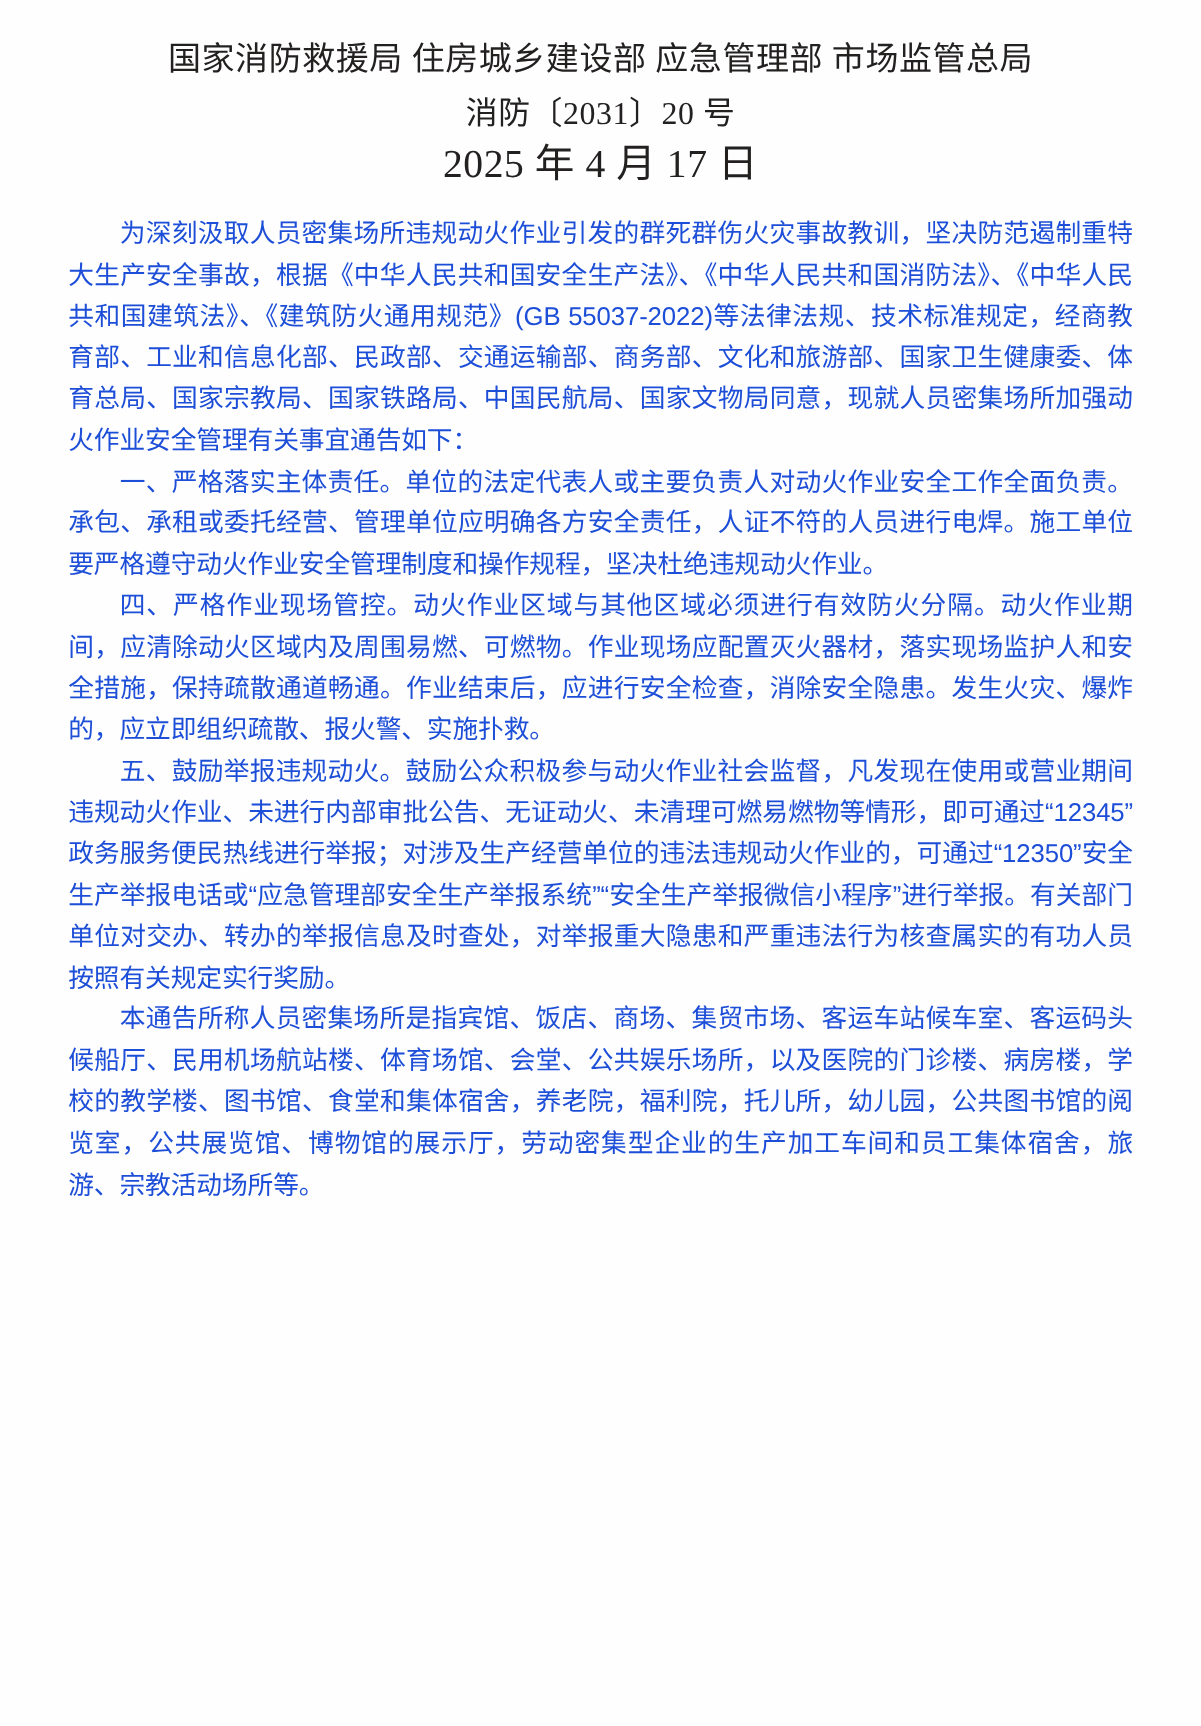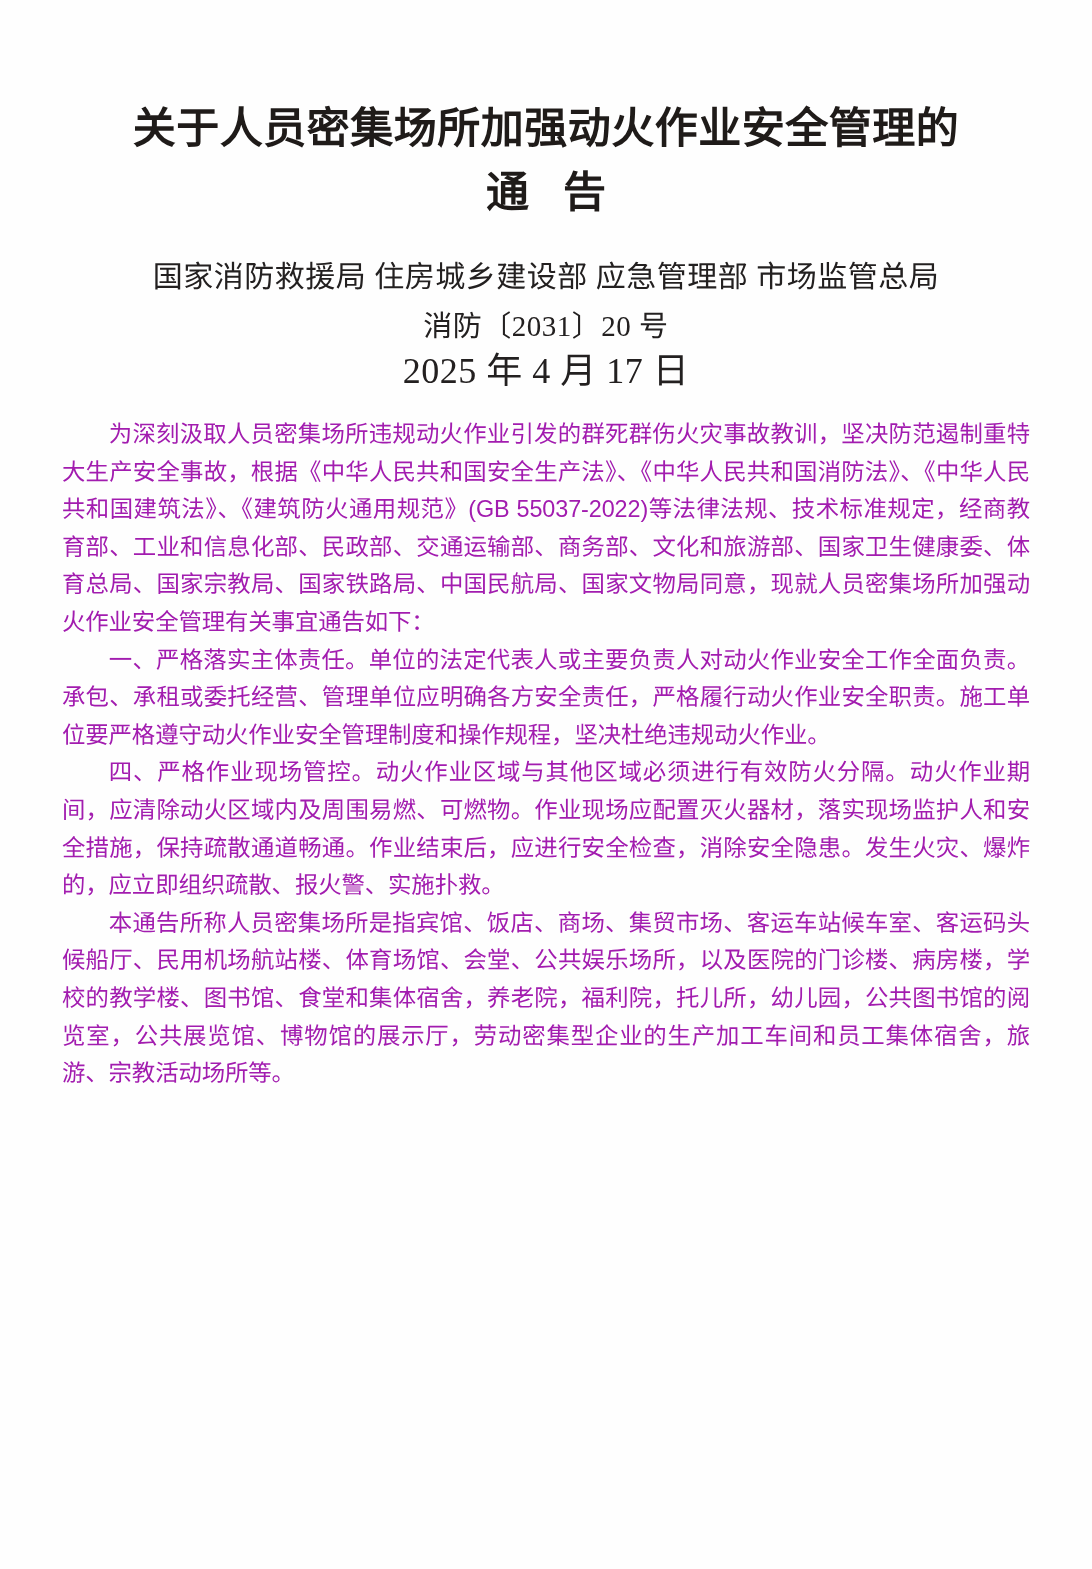--- a/index.html
+++ b/index.html
@@ -81,41 +81,38 @@
     text-align: justify;
     text-justify: inter-ideograph;
   }
 
   .body-text p {
     margin: 0;
     font-size: 23.4px;
     line-height: 37.6px;
     text-indent: 2em;
     letter-spacing: -0.1px;
-    color: #a21caf;
+    color: #1d4ed8;
     font-family: "Liberation Sans", "DejaVu Sans", sans-serif;
   }
 </style>
 </head>
 <body>
 
 <div class="page">
 
-  <h1 class="doc-title">
-    <div class="title-line-1">关于人员密集场所加强动火作业安全管理的</div>
-    <div class="title-line-2">通告</div>
-  </h1>
 
   <div class="issuer-block">
     <div class="issuers">国家消防救援局 住房城乡建设部 应急管理部 市场监管总局</div>
     <div class="doc-number">消防〔2031〕20 号</div>
     <div class="doc-date">2025 年 4 月 17 日</div>
   </div>
 
   <div class="body-text">
     <p>为深刻汲取人员密集场所违规动火作业引发的群死群伤火灾事故教训，坚决防范遏制重特大生产安全事故，根据《中华人民共和国安全生产法》、《中华人民共和国消防法》、《中华人民共和国建筑法》、《建筑防火通用规范》(GB 55037-2022)等法律法规、技术标准规定，经商教育部、工业和信息化部、民政部、交通运输部、商务部、文化和旅游部、国家卫生健康委、体育总局、国家宗教局、国家铁路局、中国民航局、国家文物局同意，现就人员密集场所加强动火作业安全管理有关事宜通告如下：</p>
-    <p>一、严格落实主体责任。单位的法定代表人或主要负责人对动火作业安全工作全面负责。承包、承租或委托经营、管理单位应明确各方安全责任，严格履行动火作业安全职责。施工单位要严格遵守动火作业安全管理制度和操作规程，坚决杜绝违规动火作业。</p>
+    <p>一、严格落实主体责任。单位的法定代表人或主要负责人对动火作业安全工作全面负责。承包、承租或委托经营、管理单位应明确各方安全责任，人证不符的人员进行电焊。施工单位要严格遵守动火作业安全管理制度和操作规程，坚决杜绝违规动火作业。</p>
     <p>四、严格作业现场管控。动火作业区域与其他区域必须进行有效防火分隔。动火作业期间，应清除动火区域内及周围易燃、可燃物。作业现场应配置灭火器材，落实现场监护人和安全措施，保持疏散通道畅通。作业结束后，应进行安全检查，消除安全隐患。发生火灾、爆炸的，应立即组织疏散、报火警、实施扑救。</p>
+    <p>五、鼓励举报违规动火。鼓励公众积极参与动火作业社会监督，凡发现在使用或营业期间违规动火作业、未进行内部审批公告、无证动火、未清理可燃易燃物等情形，即可通过“12345”政务服务便民热线进行举报；对涉及生产经营单位的违法违规动火作业的，可通过“12350”安全生产举报电话或“应急管理部安全生产举报系统”“安全生产举报微信小程序”进行举报。有关部门单位对交办、转办的举报信息及时查处，对举报重大隐患和严重违法行为核查属实的有功人员按照有关规定实行奖励。</p>
     <p>本通告所称人员密集场所是指宾馆、饭店、商场、集贸市场、客运车站候车室、客运码头候船厅、民用机场航站楼、体育场馆、会堂、公共娱乐场所，以及医院的门诊楼、病房楼，学校的教学楼、图书馆、食堂和集体宿舍，养老院，福利院，托儿所，幼儿园，公共图书馆的阅览室，公共展览馆、博物馆的展示厅，劳动密集型企业的生产加工车间和员工集体宿舍，旅游、宗教活动场所等。</p>
 
   </div>
 
 </div>
 
 </body></html>

